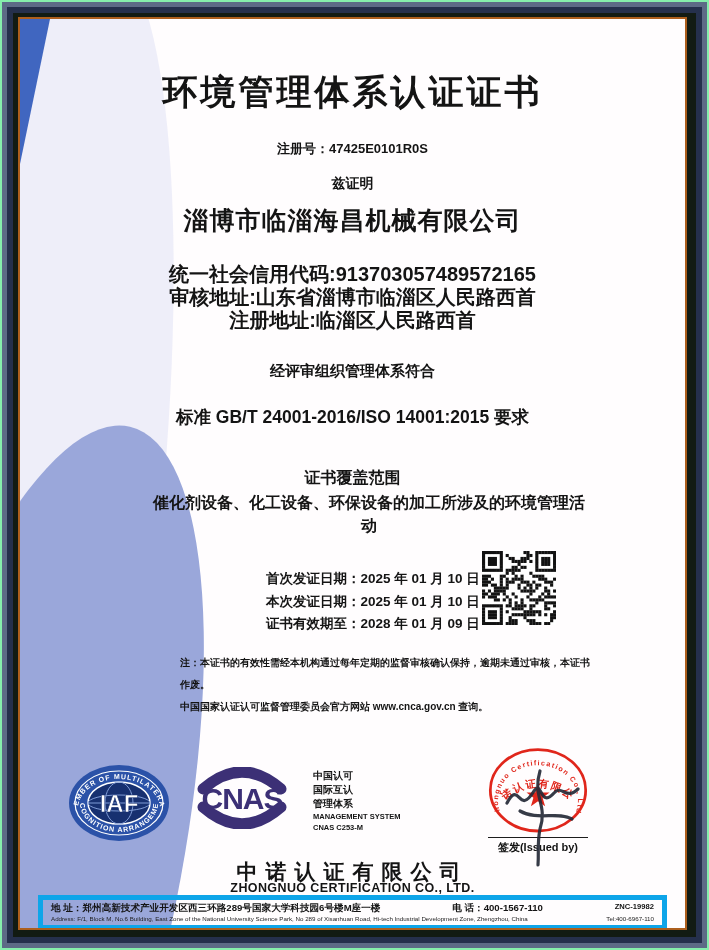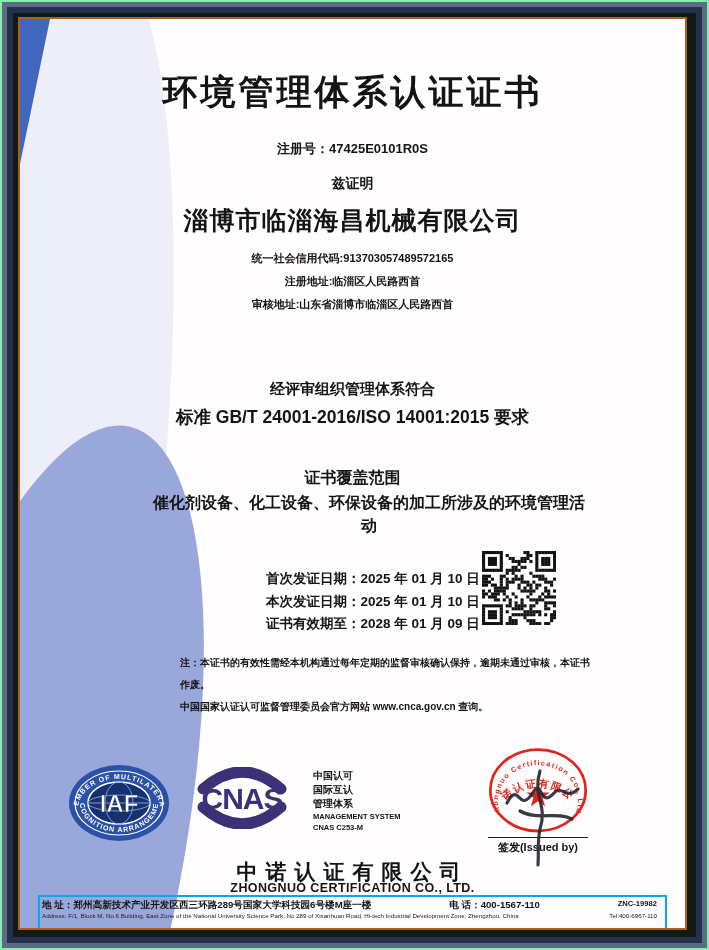--- a/index.html
+++ b/index.html
@@ -18,22 +18,22 @@
         border-radius:50%;transform:rotate(6deg);opacity:.85;}
   .wave-peri{left:-155px;top:395px;width:305px;height:1000px;background:#9aa7da;
         border-radius:50%;transform:rotate(13deg);}
   .content{position:absolute;inset:0;z-index:2;color:#141414;}
   .abs{position:absolute;}
   .ctr{left:0;right:0;text-align:center;}
   .title{top:50px;font-size:35px;font-weight:700;letter-spacing:3px;}
   .regline{top:121px;font-size:13px;font-weight:700;text-align:center;}
   .certify{top:156px;font-size:14px;font-weight:700;}
   .company{top:185px;font-size:25px;font-weight:700;letter-spacing:1px;}
-  .creditblock{top:228px;font-size:11px;font-weight:700;line-height:23px;}
-  .conform{top:361px;font-size:15px;font-weight:700;}
+  .creditblock{top:244px;font-size:20px;font-weight:700;line-height:23px;}
+  .conform{top:343px;font-size:15px;font-weight:700;}
   .standard{top:386px;font-size:17.5px;font-weight:700;}
   .scopetitle{top:449px;font-size:16px;font-weight:700;}
   .scopetext{top:472px;left:129px;width:440px;text-align:center;font-size:16px;
         font-weight:700;line-height:23px;}
   .dates{left:246px;top:549px;font-size:13.5px;font-weight:700;line-height:22.5px;}
   .qr{left:462px;top:532px;width:74px;height:74px;}
   .notes{left:160px;top:633px;width:410px;font-size:10px;font-weight:700;line-height:22px;}
   .logo-iaf{left:48px;top:744px;}
   .logo-cnas{left:175px;top:748px;display:flex;align-items:flex-start;}
   .cnas-text{margin-left:24px;padding-top:2px;}
@@ -41,22 +41,22 @@
   .cnas-en{font-size:7.5px;font-weight:700;line-height:11px;}
   .logo-znc{left:368px;top:740px;width:68px;text-align:center;}
   .znc-label{font-size:13px;font-weight:700;letter-spacing:2px;margin-top:1px;color:#1c1c1c;}
   .stamp-block{left:466px;top:726px;width:104px;height:120px;}
   .stamp-svg{position:absolute;left:0;top:0;}
   .sig-svg{position:absolute;left:-4px;top:6px;z-index:3;}
   .issued{position:absolute;left:2px;top:92px;width:100px;border-top:1.5px solid #1d1d1d;
         padding-top:2px;text-align:center;font-size:11px;font-weight:700;}
   .issuer-cn{top:839px;font-size:21px;font-weight:700;letter-spacing:8px;}
   .issuer-en{top:862px;font-size:12.5px;font-weight:700;letter-spacing:.4px;}
-  .footerbox{left:18px;right:18px;top:876px;height:35px;border:2px solid #0ea5e9;
-        padding:2px 8px 2px 2px;}
+  .footerbox{left:18px;right:18px;top:876px;height:35px;border:5px solid #0ea5e9;
+        padding:2px 8px 2px 8px;}
   .frow{display:flex;justify-content:space-between;align-items:flex-start;}
   .f-cn{font-size:9.6px;font-weight:700;white-space:nowrap;}
   .f-certno{font-size:7.6px;font-weight:700;}
   .f-en{font-size:6.2px;color:#222;white-space:nowrap;}
 </style>
 </head>
 <body>
 
 <div id="cert">
   <div class="band1"></div>
@@ -75,22 +75,22 @@
       <div class="abs ctr regline">
         <span>注册号：</span><span>47425E0101R0S</span>
       </div>
 
       <div class="abs ctr certify">兹证明</div>
 
       <div class="abs ctr company">淄博市临淄海昌机械有限公司</div>
 
       <div class="abs ctr creditblock">
         <div>统一社会信用代码:913703057489572165</div>
+        <div>审核地址:山东省淄博市临淄区人民路西首</div>
         <div>注册地址:临淄区人民路西首</div>
-        <div>审核地址:山东省淄博市临淄区人民路西首</div>
       </div>
 
       <div class="abs ctr conform">经评审组织管理体系符合</div>
       <div class="abs ctr standard">标准 GB/T 24001-2016/ISO 14001:2015 要求</div>
 
       <div class="abs ctr scopetitle">证书覆盖范围</div>
       <div class="abs scopetext">催化剂设备、化工设备、环保设备的加工所涉及的环境管理活动</div>
 
       <div class="abs dates">
         <div>

